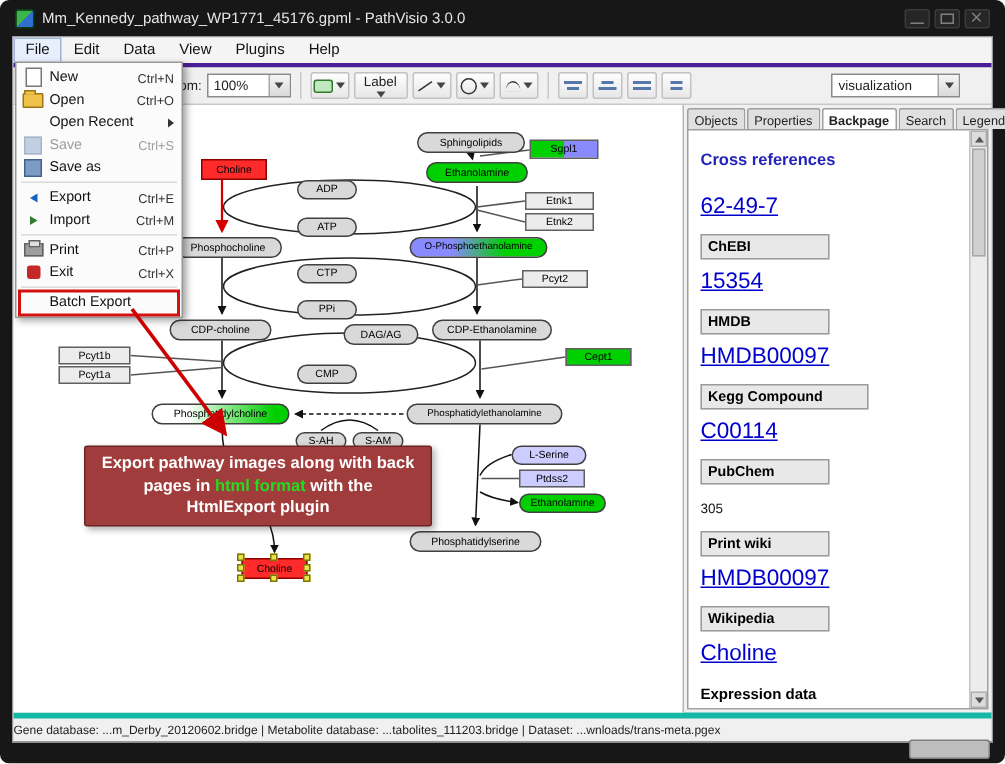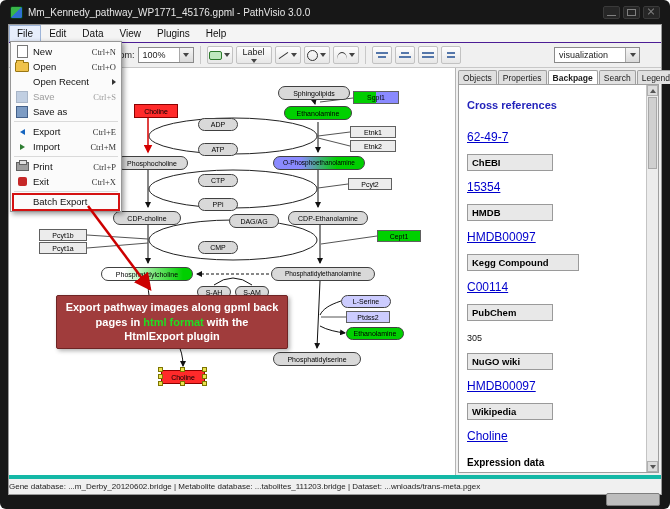--- a/index.html
+++ b/index.html
@@ -12,21 +12,21 @@
   .win-btns{margin-left:auto;display:flex;gap:3px;}
   .win-btn{width:15px;height:11px;background:#262626;border:1px solid #3a3a3a;border-radius:2px;position:relative;}
   .win-btn .g-min{position:absolute;left:3px;right:3px;bottom:2px;height:1px;background:#808080;}
   .win-btn .g-max{position:absolute;left:3px;right:3px;top:2px;bottom:2px;border:1px solid #808080;}
   .win-btn .g-x1,.win-btn .g-x2{position:absolute;left:3px;top:4px;width:8px;height:1px;background:#808080;}
   .g-x1{transform:rotate(45deg);} .g-x2{transform:rotate(-45deg);}
 
   
   .app{position:absolute;left:8px;top:24px;width:654px;height:471px;background:#f0f0f0;border:1px solid #9a9a9a;box-sizing:border-box;display:flex;flex-direction:column;}
 
-  .menubar{height:17px;background:#f4f4f4;border-bottom:1px solid #4c1d95;display:flex;font-size:10px;color:#111;flex:none;}
+  .menubar{height:17px;background:#f4f4f4;border-bottom:3px solid #4c1d95;display:flex;font-size:10px;color:#111;flex:none;}
   .menu-title{padding:0 7px;display:flex;align-items:center;border:1px solid transparent;}
   .menu-title.pressed{background:#e7eefc;border:1px solid #9db4d8;}
 
   .toolbar{height:24px;background:#f0f0f0;border-bottom:1px solid #c8c8c8;display:flex;align-items:center;gap:3px;padding:0 21px;font-size:9px;flex:none;color:#222;}
   .tbtn{width:20px;height:18px;border:1px solid #c2c2c2;background:linear-gradient(#fefefe,#e7e7e7);border-radius:2px;display:flex;align-items:center;justify-content:center;flex:none;box-sizing:border-box;gap:2px;}
   .tsep{width:1px;height:18px;background:#c8c8c8;margin:0 3px;flex:none;}
   .combo{height:16px;background:#fff;border:1px solid #8a8a8a;display:flex;align-items:center;font-size:9px;padding-left:4px;box-sizing:border-box;flex:none;}
   .combo .carrot{width:13px;align-self:stretch;margin-left:auto;background:linear-gradient(#f5f5f5,#dadada);border-left:1px solid #a8a8a8;display:flex;align-items:center;justify-content:center;}
   .tri-down{width:0;height:0;border-left:3px solid transparent;border-right:3px solid transparent;border-top:4px solid #444;}
   .ic-page{width:9px;height:11px;background:#fff;border:1px solid #777;}
@@ -64,39 +64,39 @@
   
   .sidebar{width:205px;background:#f0f0f0;display:flex;flex-direction:column;flex:none;}
   .tabs{display:flex;padding:2px 2px 0 2px;gap:1px;flex:none;}
   .tab{padding:2px 4px 1px 4px;background:#e0e0e0;border:1px solid #9f9f9f;border-bottom:none;border-radius:2px 2px 0 0;font-size:8.5px;color:#222;}
   .tab.active{background:#fff;font-weight:bold;}
   .panel{flex:1;background:#fff;border:1px solid #9f9f9f;margin:0 2px 2px 2px;display:flex;min-height:0;}
   .panel-inner{flex:1;padding:6px 8px;overflow:hidden;}
   .bp-title{color:#2323bb;font-weight:bold;font-size:11px;margin:8px 0 16px 0;}
   .bp-header{width:86px;background:#e8e8e8;border:1px solid #9a9a9a;padding:2px 4px;font-size:9.5px;font-weight:bold;margin-bottom:6px;box-sizing:border-box;}
   .bp-header.wide{width:112px;}
-  .bp-link{color:#0000cc;text-decoration:underline;font-size:12px;margin-bottom:10px;display:inline-block;text-align:right;}
+  .bp-link{color:#0000cc;text-decoration:underline;font-size:15px;margin-bottom:10px;display:inline-block;text-align:right;}
   .bp-plain{color:#111;font-size:9px;margin-bottom:10px;display:inline-block;}
   .bp-footer{font-weight:bold;font-size:10px;margin-top:4px;color:#000;}
   .scroll{width:11px;background:#ececec;border-left:1px solid #c4c4c4;display:flex;flex-direction:column;flex:none;}
   .scroll .sbtn{height:11px;background:#dcdcdc;border:1px solid #b0b0b0;display:flex;align-items:center;justify-content:center;box-sizing:border-box;}
   .tri-up-s{width:0;height:0;border-left:3px solid transparent;border-right:3px solid transparent;border-bottom:4px solid #555;}
   .tri-down-s{width:0;height:0;border-left:3px solid transparent;border-right:3px solid transparent;border-top:4px solid #555;}
   .scroll .thumb{height:70px;background:#d0d0d0;border:1px solid #a8a8a8;margin:1px;}
 
   .statusbar{height:15px;border-top:4px solid #14b8a6;background:#f0f0f0;display:flex;align-items:center;font-size:8px;color:#222;padding:0 0;flex:none;white-space:nowrap;overflow:hidden;}
 
   .frame-btn{position:absolute;right:10px;bottom:3px;width:52px;height:11px;background:#bdbdbd;border:1px solid #7e7e7e;border-radius:2px;}
 
   
   .menu-popup{position:absolute;left:10px;top:41px;width:112px;background:#fbfbfb;border:1px solid #979797;box-shadow:2px 2px 5px rgba(0,0,0,.4);z-index:30;font-size:9.5px;padding:2px 0;box-sizing:border-box;}
   .menu-item{height:15px;display:flex;align-items:center;padding:0 5px 0 4px;gap:4px;color:#111;position:relative;}
   .mi-icon{width:14px;height:12px;flex:none;display:flex;align-items:center;justify-content:center;}
   .mi-label{flex:1;white-space:nowrap;}
-  .mi-short{color:#333;font-size:8.5px;font-family:Liberation Serif, serif;}
+  .mi-short{color:#333;font-size:8.5px;}
   .menu-item.disabled .mi-label,.menu-item.disabled .mi-short{color:#9c9c9c;}
   .menu-sep{height:1px;background:#dadada;margin:2px 3px;}
   .sub-arrow{width:0;height:0;border-top:3px solid transparent;border-bottom:3px solid transparent;border-left:4px solid #333;}
   .red-box{position:absolute;left:1px;right:1px;top:-1px;bottom:-2px;border:2px solid #d41111;pointer-events:none;}
   .mi-arrow-imp{width:0;height:0;border-top:3px solid transparent;border-bottom:3px solid transparent;border-left:5px solid #2e7d32;}
   .mi-arrow-exp{width:0;height:0;border-top:3px solid transparent;border-bottom:3px solid transparent;border-right:5px solid #1565c0;}
   .mi-printer{width:11px;height:7px;background:#9e9e9e;border:1px solid #616161;position:relative;}
   .mi-printer:before{content:"";position:absolute;left:2px;top:-3px;width:6px;height:3px;background:#e0e0e0;border:1px solid #616161;}
   .mi-exit{width:9px;height:9px;background:#c62828;border-radius:2px;}
 
@@ -280,21 +280,21 @@
         <span class="handle" style="left:149px;top:299px;"></span>
         <span class="handle" style="left:171px;top:299px;"></span>
         <span class="handle" style="left:193px;top:299px;"></span>
         <span class="handle" style="left:149px;top:306px;"></span>
         <span class="handle" style="left:193px;top:306px;"></span>
         <span class="handle" style="left:149px;top:313px;"></span>
         <span class="handle" style="left:171px;top:313px;"></span>
         <span class="handle" style="left:193px;top:313px;"></span>
 
         <div class="annotation">
-          <span>Export pathway images along gpml back</span>
+          <span>Export pathway images along with back</span>
           <span><span>pages in </span><span class="hl">html format</span><span> with the</span></span>
           <span>HtmlExport plugin</span>
         </div>
       </div>
 
       <div class="sidebar">
         <div class="tabs">
           <span class="tab">Objects</span>
           <span class="tab">Properties</span>
           <span class="tab active">Backpage</span>
@@ -312,21 +312,21 @@
 
             <div class="bp-header">HMDB</div>
             <a class="bp-link">HMDB00097</a>
 
             <div class="bp-header wide">Kegg Compound</div>
             <a class="bp-link">C00114</a>
 
             <div class="bp-header">PubChem</div>
             <span class="bp-plain">305</span>
 
-            <div class="bp-header">NuGO wiki</div>
+            <div class="bp-header">Print wiki</div>
             <a class="bp-link">HMDB00097</a>
 
             <div class="bp-header">Wikipedia</div>
             <a class="bp-link">Choline</a>
 
             <div class="bp-footer">Expression data</div>
           </div>
           <div class="scroll">
             <span class="sbtn">
                 <span class="tri-up-s"></span>

